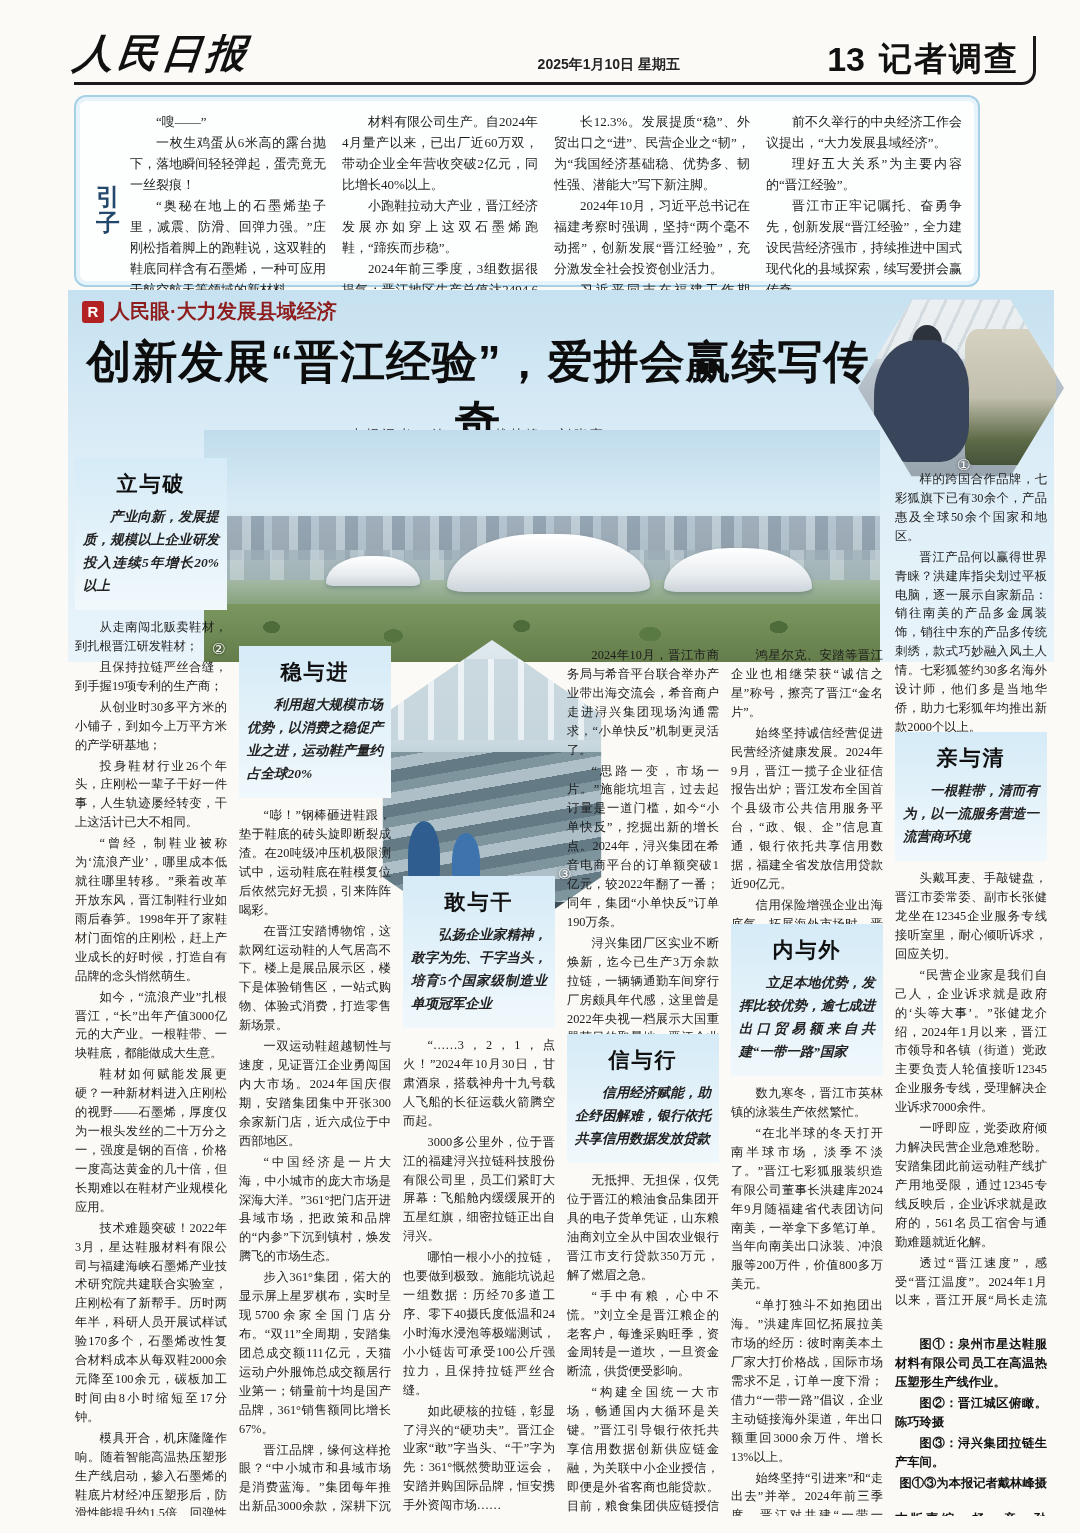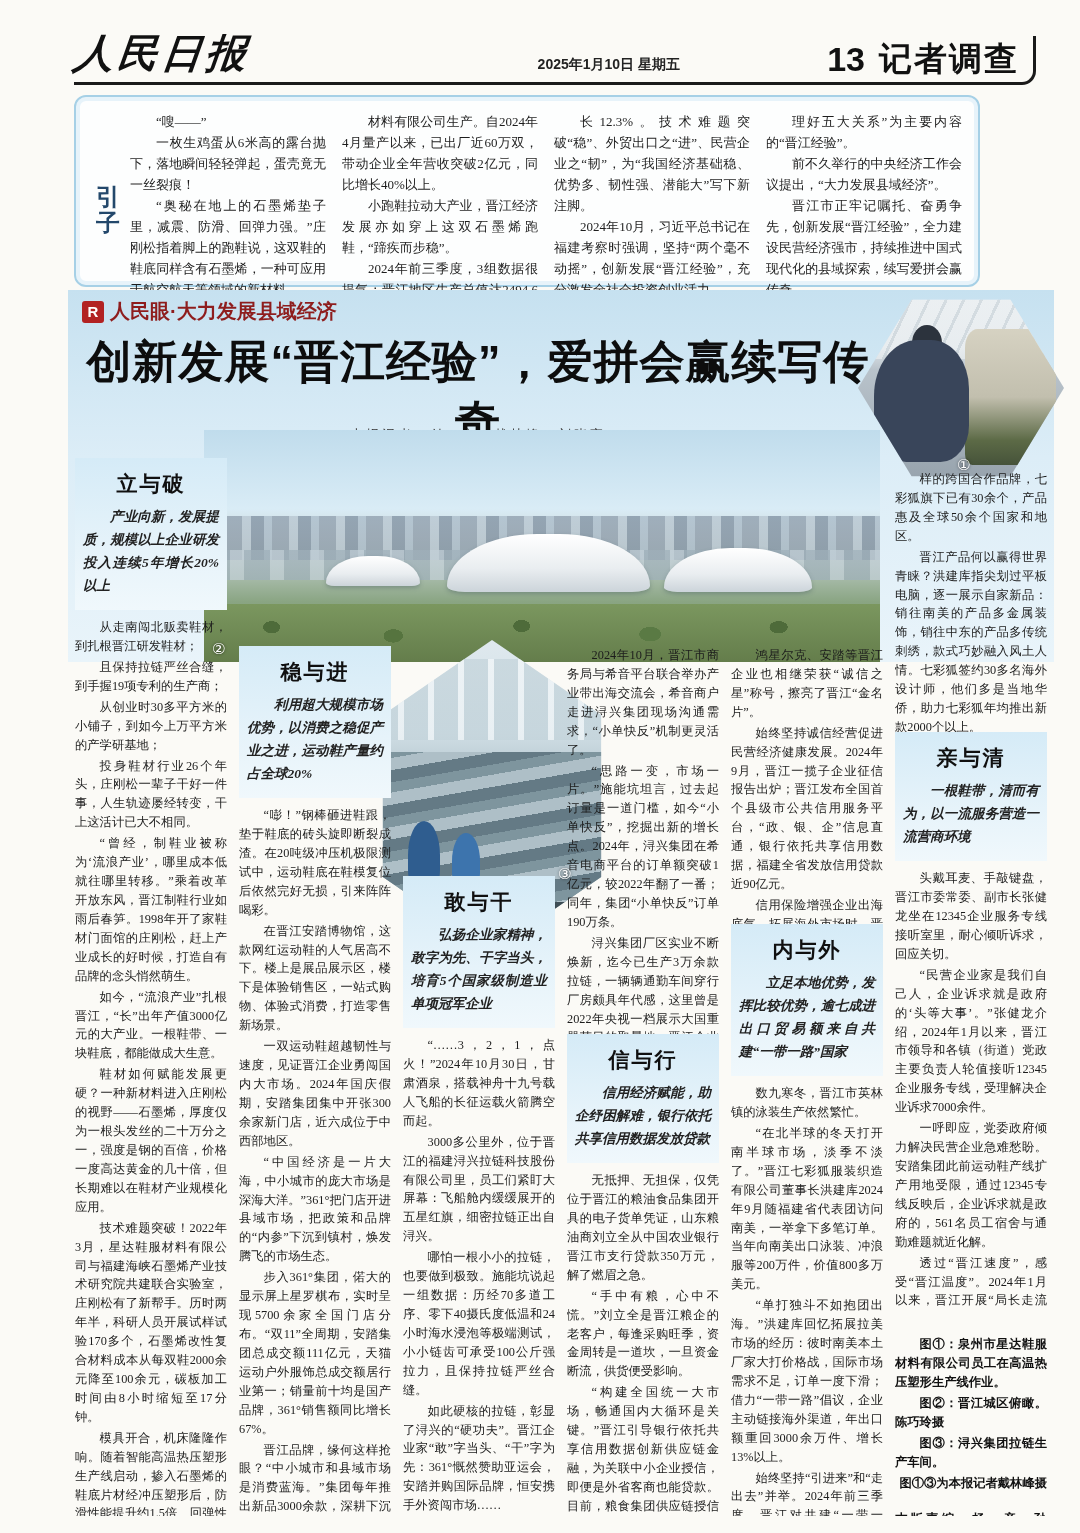--- a/index.html
+++ b/index.html
@@ -139,27 +139,27 @@
           <p>一枚生鸡蛋从6米高的露台抛下，落地瞬间轻轻弹起，蛋壳竟无一丝裂痕！</p>
           <p>“奥秘在地上的石墨烯垫子里，减震、防滑、回弹力强。”庄刚松指着脚上的跑鞋说，这双鞋的鞋底同样含有石墨烯，一种可应用于航空航天等领域的新材料。</p>
           <p>石墨烯鞋底片材，由庄刚松任总裁的企业——位于福建晋江的泉州市星达鞋服</p>
         </div>
       <div class="intro-col">
           <p>材料有限公司生产。自2024年4月量产以来，已出厂近60万双，带动企业全年营收突破2亿元，同比增长40%以上。</p>
           <p>小跑鞋拉动大产业，晋江经济发展亦如穿上这双石墨烯跑鞋，“蹄疾而步稳”。</p>
           <p>2024年前三季度，3组数据很提气：晋江地区生产总值达2494.6亿元，同比增长8.2%；出口总额达532.68亿元，同比增长13.21%；民营企业规上工业增加值同比增</p>
         </div>
       <div class="intro-col">
-          <p>长12.3%。技术难题突破“稳”、外贸出口之“进”、民营企业之“韧”，为“我国经济基础稳、优势多、韧性强、潜能大”写下新注脚。</p>
+          <p>长12.3%。发展提质“稳”、外贸出口之“进”、民营企业之“韧”，为“我国经济基础稳、优势多、韧性强、潜能大”写下新注脚。</p>
           <p>2024年10月，习近平总书记在福建考察时强调，坚持“两个毫不动摇”，创新发展“晋江经验”，充分激发全社会投资创业活力。</p>
           <p>习近平同志在福建工作期间，“七下晋江”，总结提出以“六个始终坚持”和“正确处</p>
         </div>
       <div class="intro-col">
+          <p>前不久举行的中央经济工作会议提出，“大力发展县域经济”。</p>
           <p>理好五大关系”为主要内容的“晋江经验”。</p>
-          <p>前不久举行的中央经济工作会议提出，“大力发展县域经济”。</p>
           <p>晋江市正牢记嘱托、奋勇争先，创新发展“晋江经验”，全力建设民营经济强市，持续推进中国式现代化的县域探索，续写爱拼会赢传奇。</p>
           <p>如何奋力交出“十四五”规划收官之年圆满答卷？新年伊始，记者走进晋江探活力。</p>
         </div>
     </div>
   </div>
 
   <div class="feature">
     <div class="eyebrow">
       <span class="badge">R</span>
       <span>人民眼·大力发展县域经济</span>

